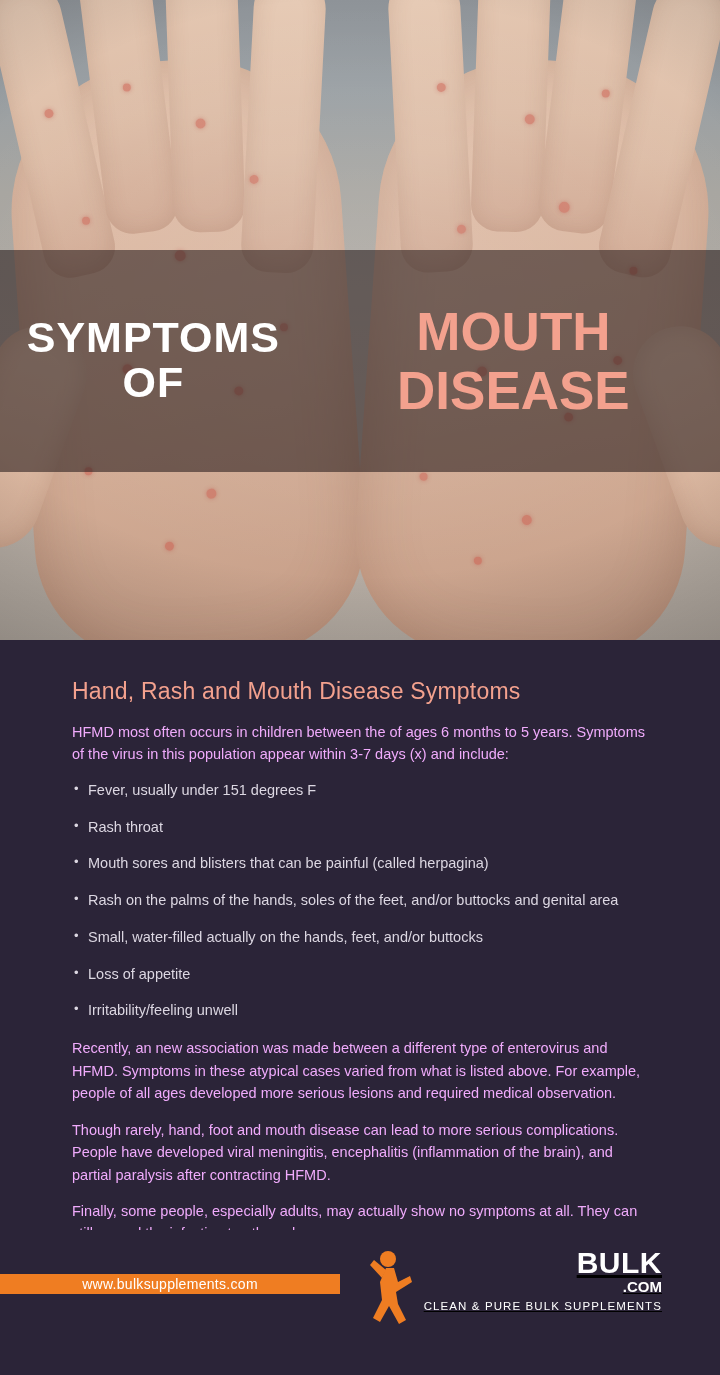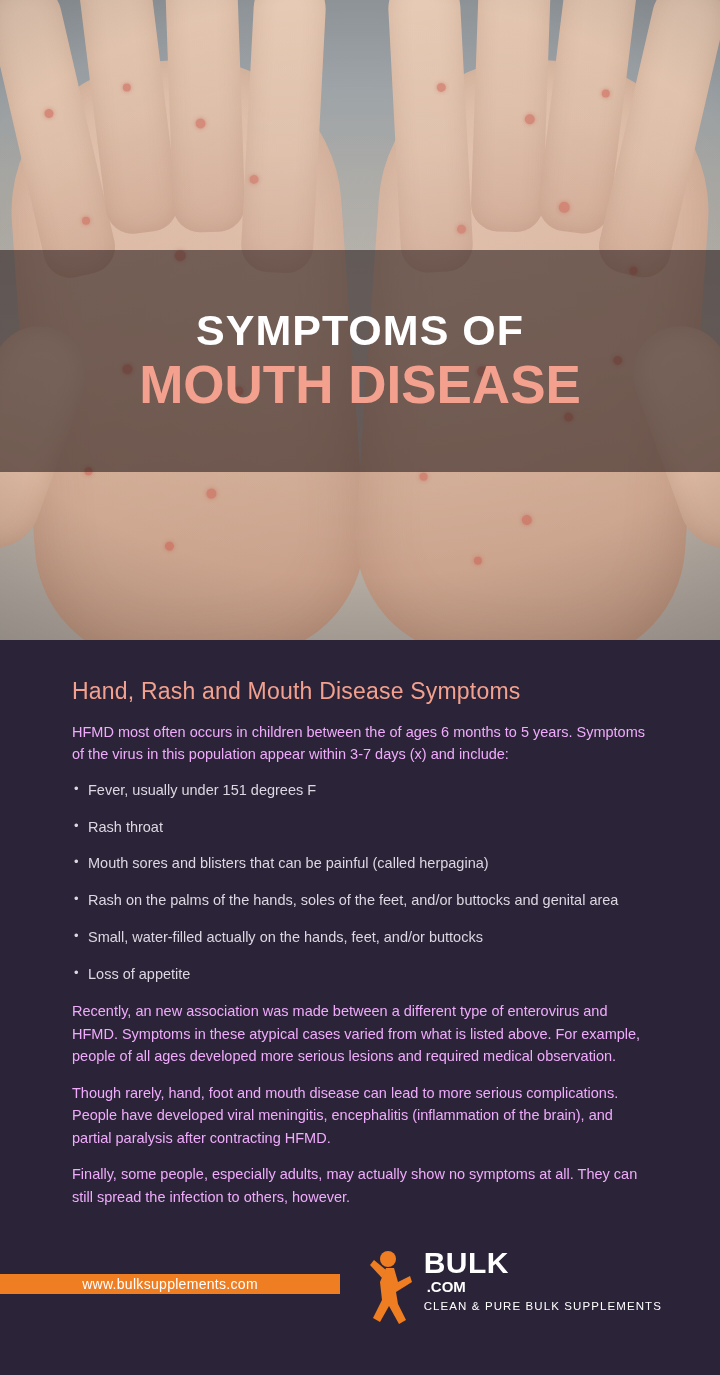--- a/index.html
+++ b/index.html
@@ -79,21 +79,20 @@
 
   
   .title-band {
     position: absolute;
     top: 250px;
     left: 0;
     width: 720px;
     height: 222px;
     background: rgba(40, 28, 28, 0.58);
     display: flex;
-    flex-direction: column;
     align-items: center;
     justify-content: center;
     text-align: center;
   }
   .title-line1 {
     color: #ffffff;
     font-size: 43px;
     font-weight: bold;
     letter-spacing: 1px;
     line-height: 1.05;
@@ -187,20 +186,22 @@
   }
   .logo-mark {
     position: relative;
     width: 46px;
     height: 78px;
     margin-right: 10px;
   }
   .logo-text {
     display: flex;
     flex-direction: column;
+    align-items: flex-end;
+    text-decoration: underline;
   }
   .logo-bulk {
     color: #ffffff;
     font-size: 30px;
     font-weight: bold;
     letter-spacing: 0.5px;
     line-height: 1;
   }
   .logo-supp-row {
     display: flex;
@@ -286,20 +287,21 @@
     <h2 class="section-title">Hand, Rash and Mouth Disease Symptoms</h2>
     <p class="para">HFMD most often occurs in children between the of ages 6 months to 5 years. Symptoms of the virus in this population appear within 3-7 days (x) and include:</p>
 
     <ul class="bullets">
       <li>Fever, usually under 151 degrees F</li>
       <li>Rash throat</li>
       <li>Mouth sores and blisters that can be painful (called herpagina)</li>
       <li>Rash on the palms of the hands, soles of the feet, and/or buttocks and genital area</li>
       <li>Small, water-filled actually on the hands, feet, and/or buttocks</li>
       <li>Loss of appetite</li>
+      <li>Irritability/feeling unwell</li>
     </ul>
 
     <p class="para">Recently, an new association was made between a different type of enterovirus and HFMD. Symptoms in these atypical cases varied from what is listed above. For example, people of all ages developed more serious lesions and required medical observation.</p>
     <p class="para">Though rarely, hand, foot and mouth disease can lead to more serious complications. People have developed viral meningitis, encephalitis (inflammation of the brain), and partial paralysis after contracting HFMD.</p>
     <p class="para">Finally, some people, especially adults, may actually show no symptoms at all. They can still spread the infection to others, however.</p>
   </div>
 
   <div class="footer">
     <div class="url-bar">
       <span>www.bulksupplements.com</span>

